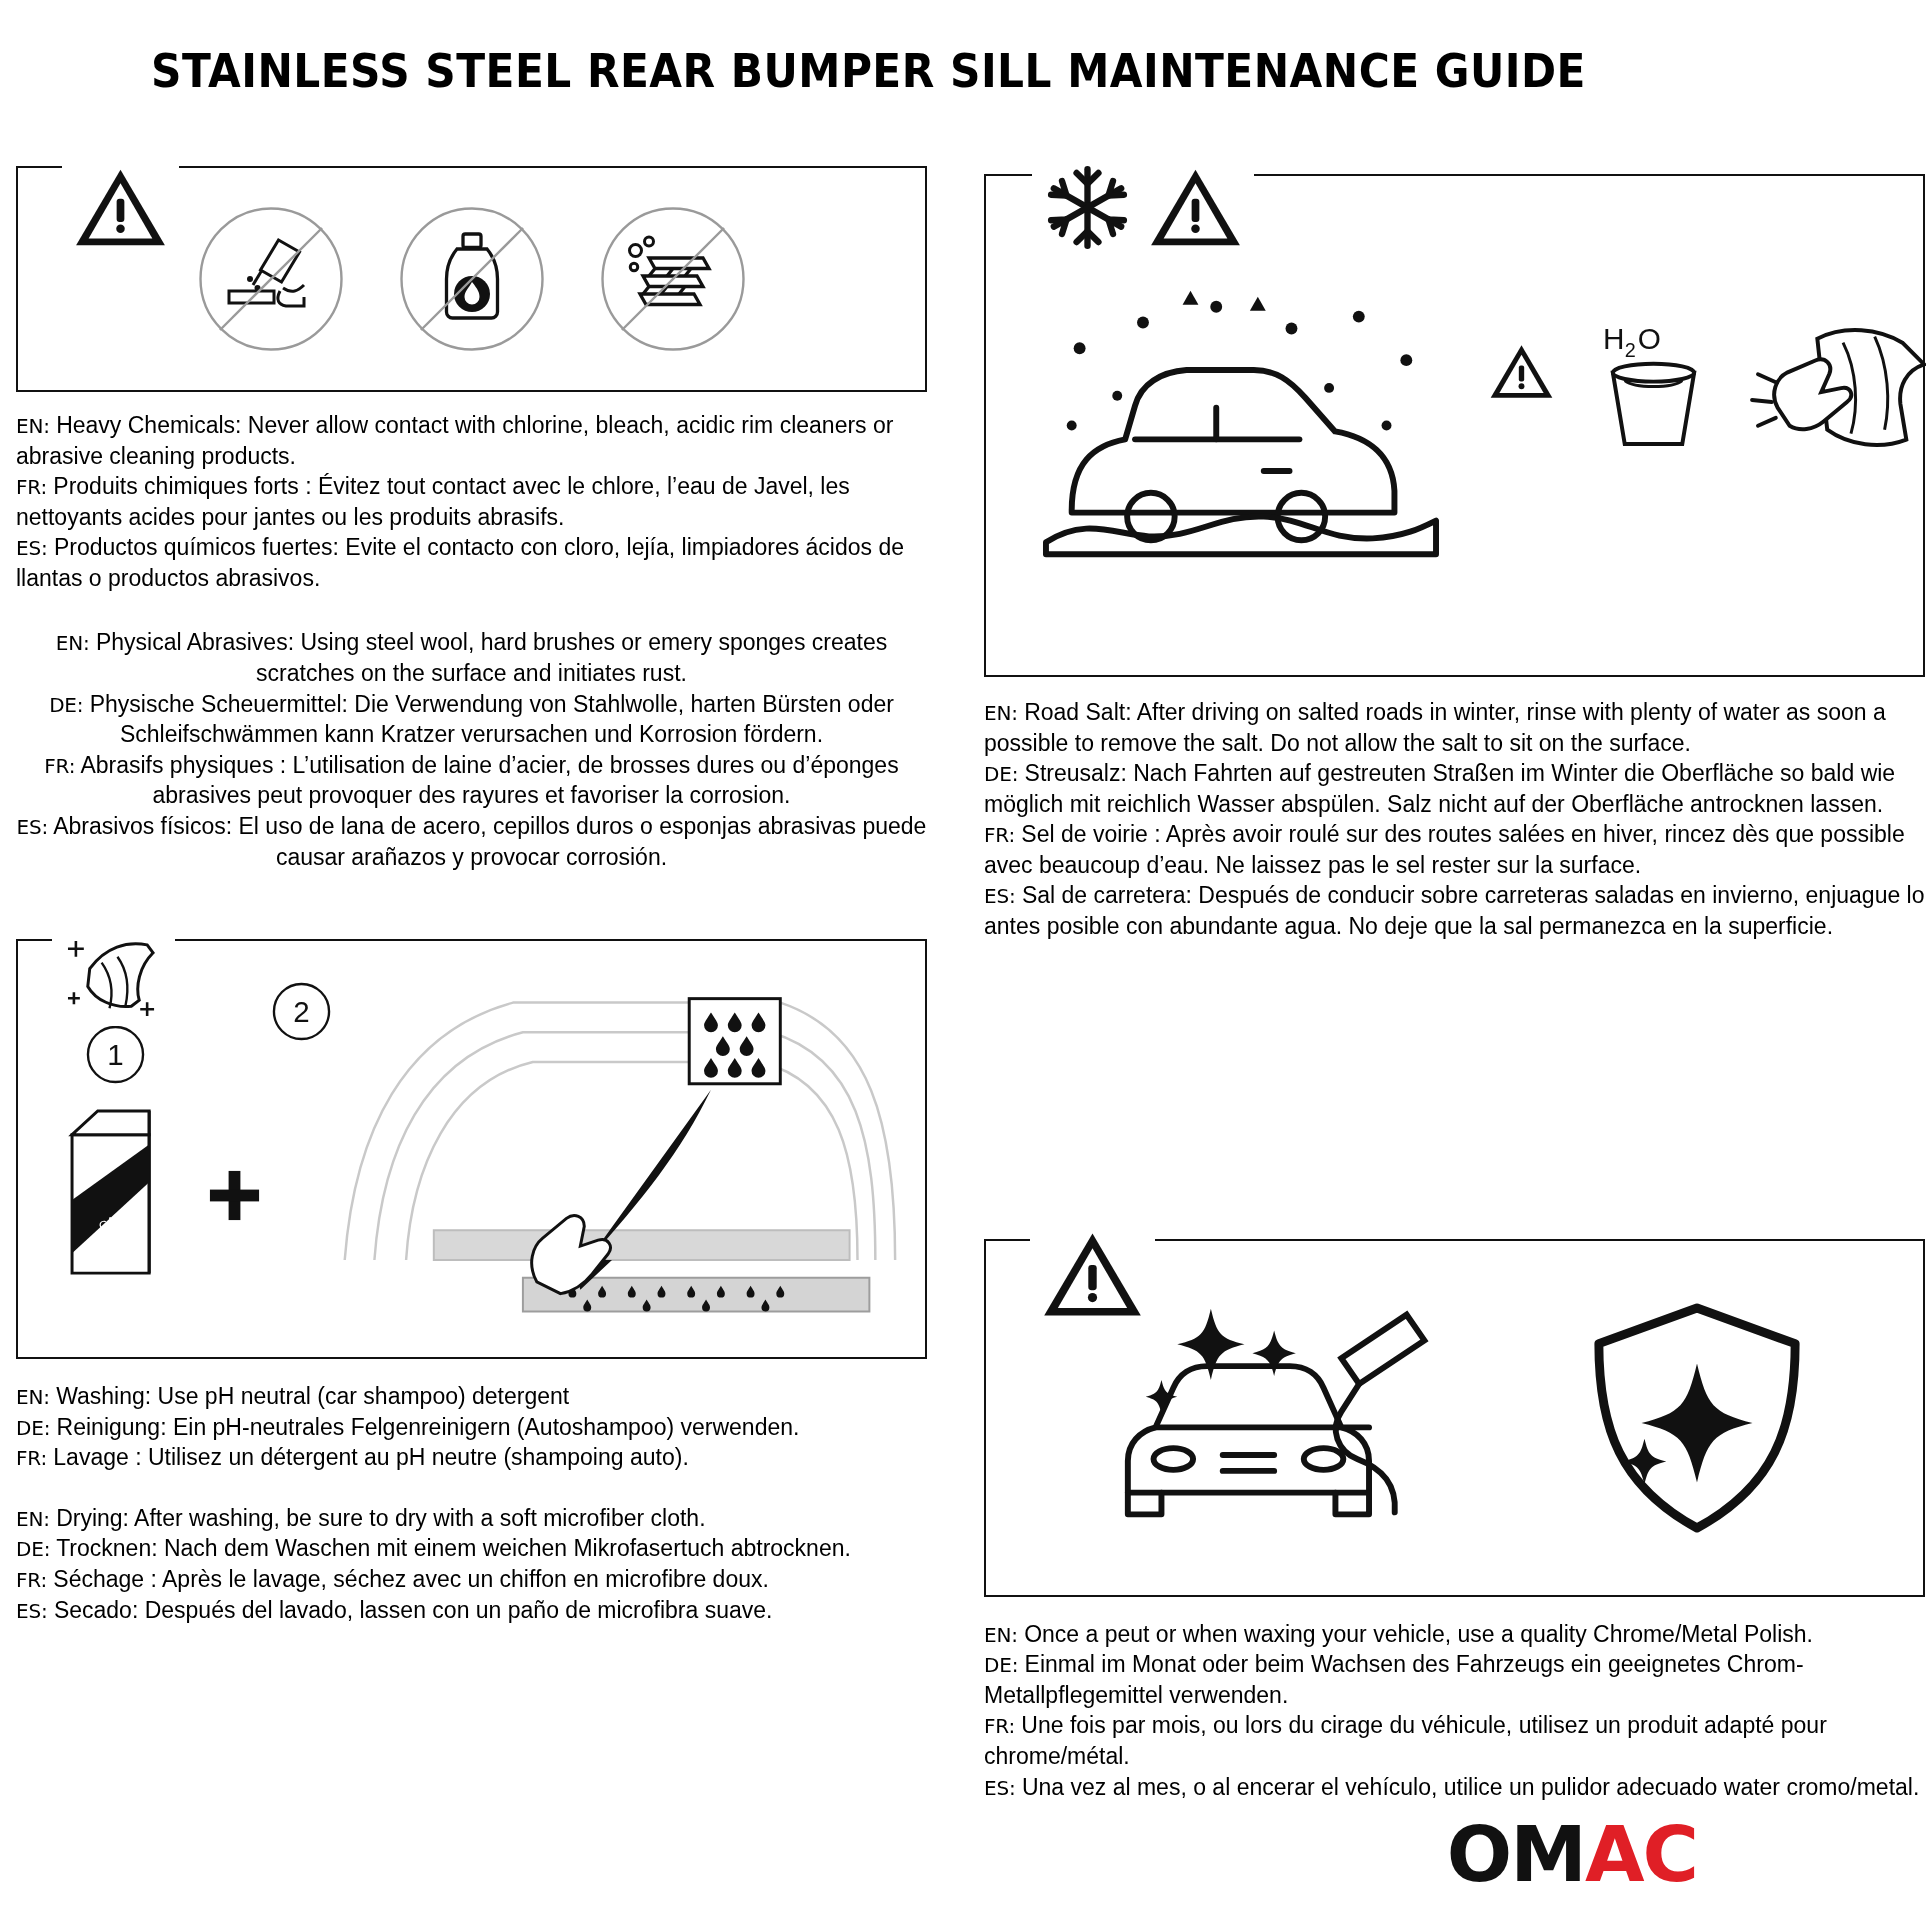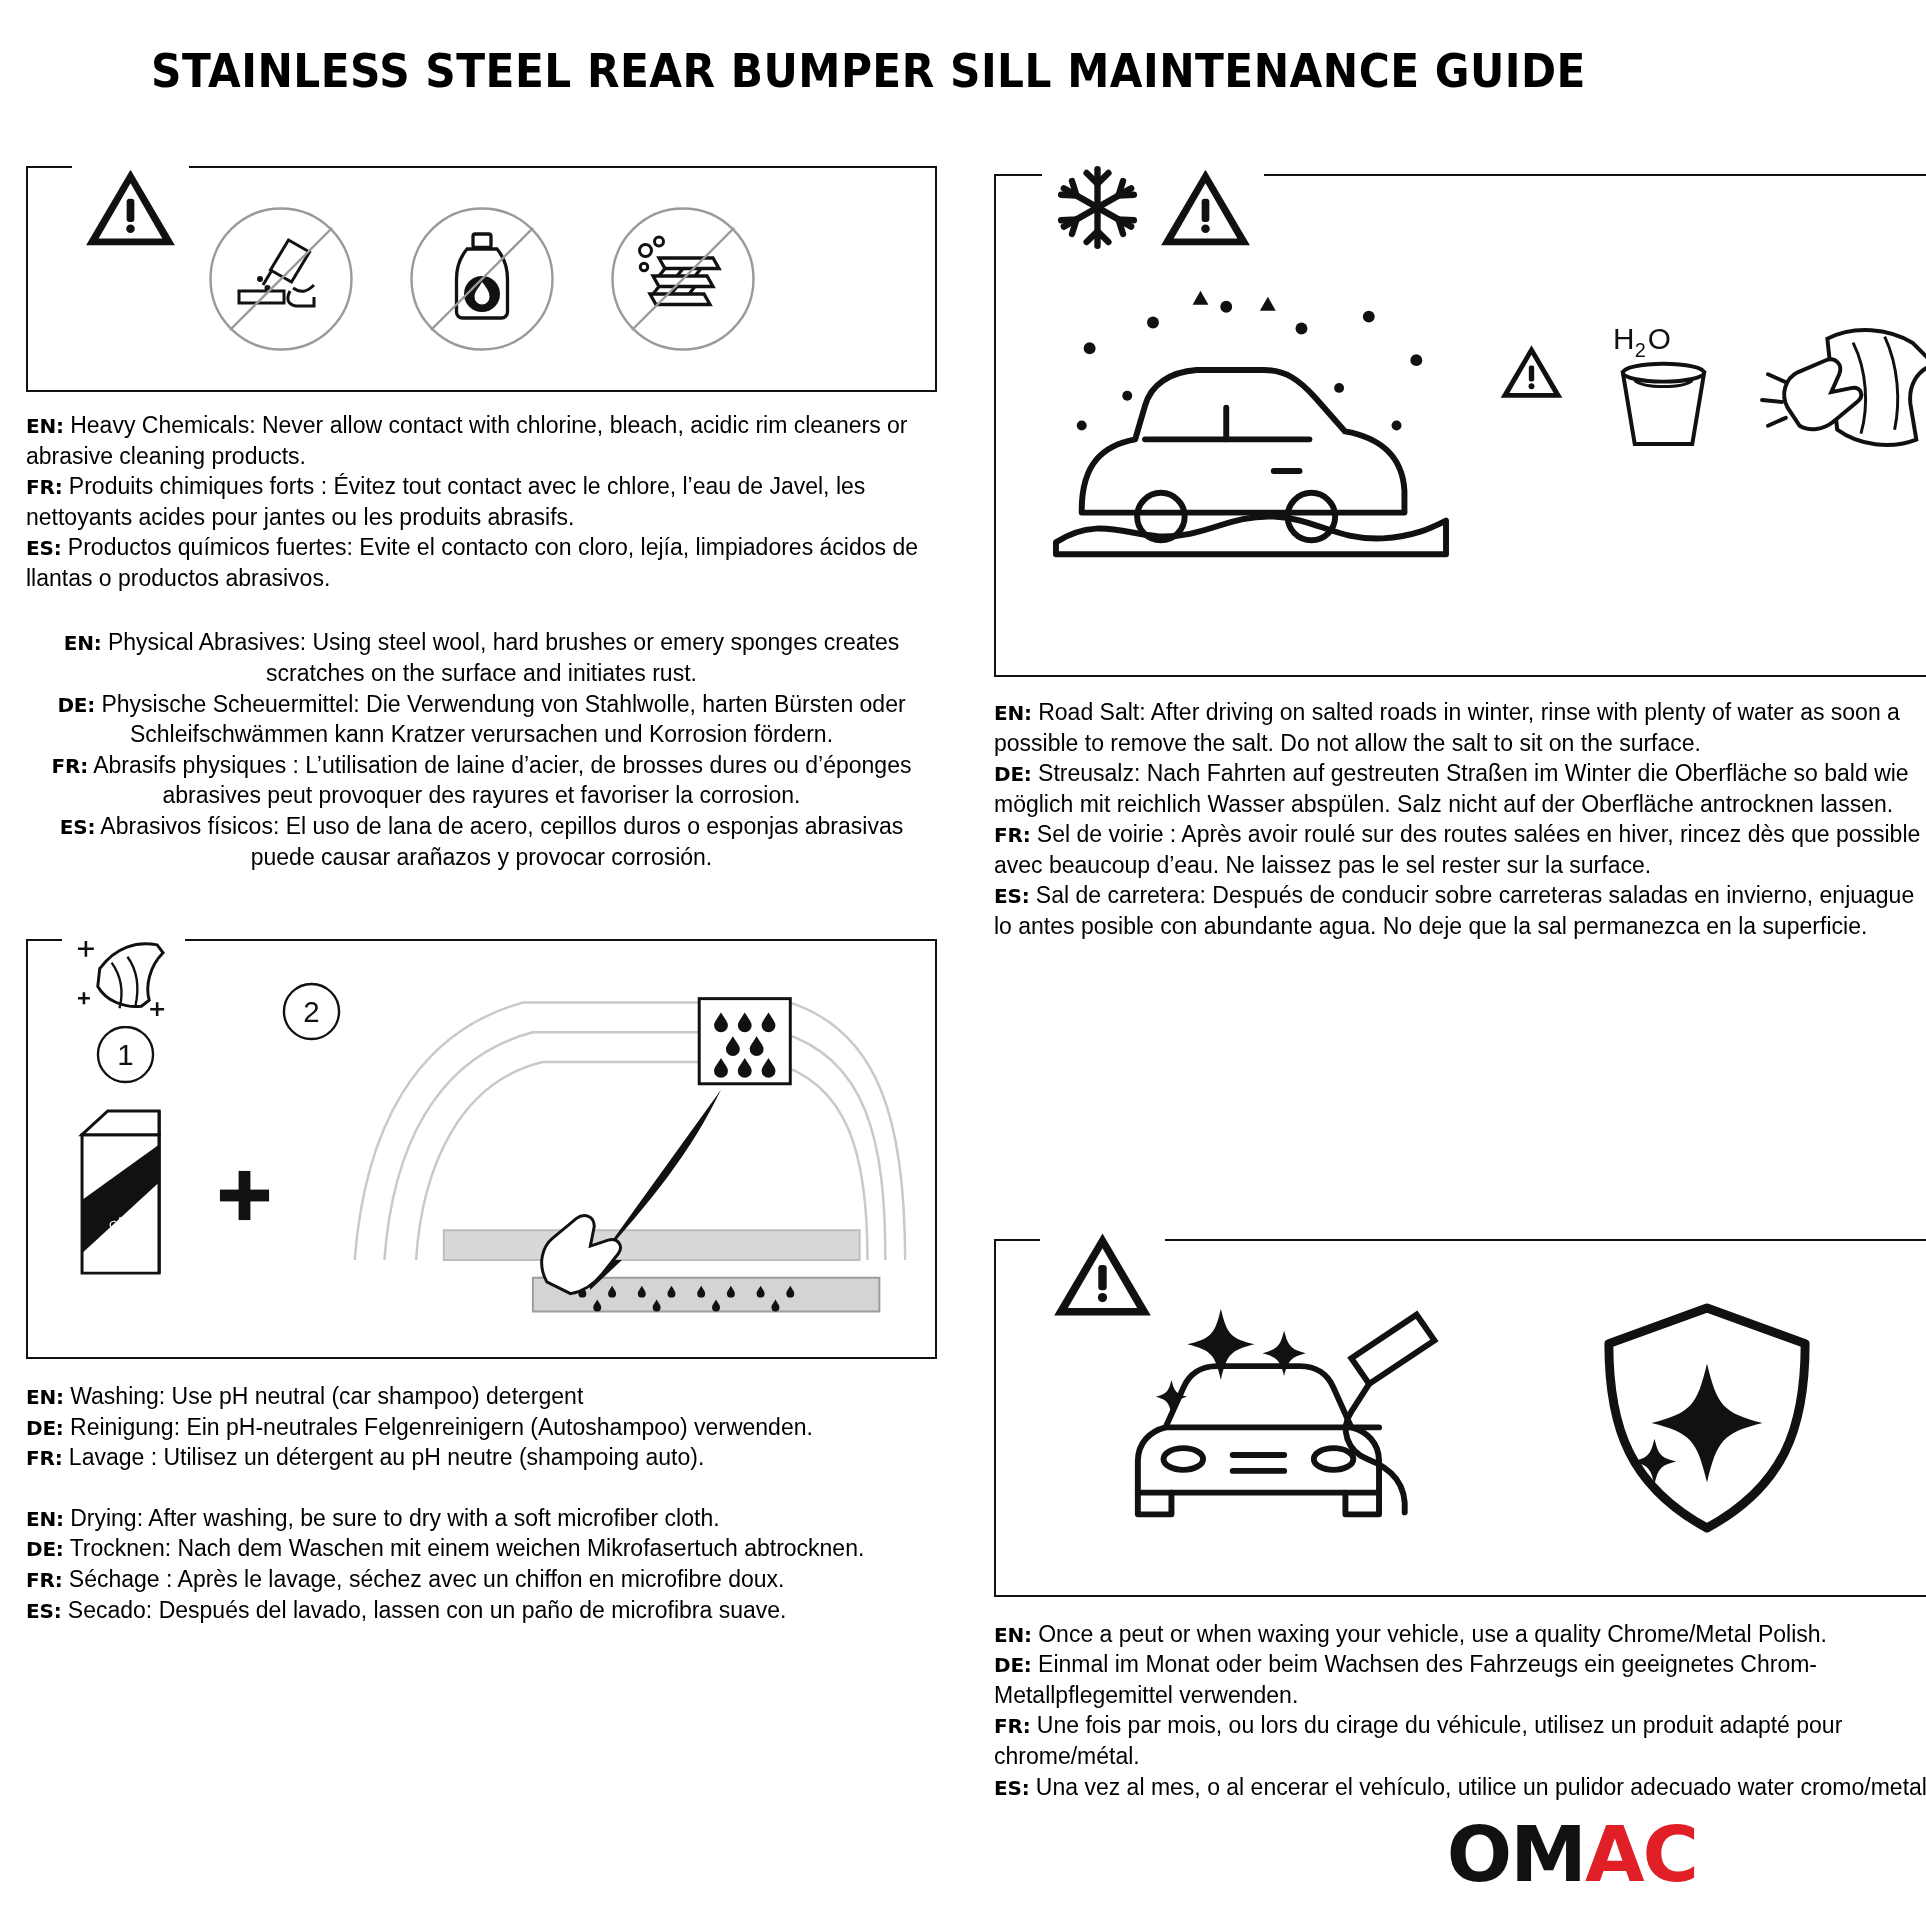--- a/index.html
+++ b/index.html
@@ -7,21 +7,21 @@
   body {
     width: 1927px;
     height: 1927px;
     background: #ffffff;
     font-family: "Liberation Sans", sans-serif;
     color: #000000;
     position: relative;
     overflow: hidden;
   }
 
-  .page { position: relative; width: 1737px; height: 1927px; padding: 0 26px; }
+  .page { position: relative; width: 1737px; height: 1927px; padding: 0 16px; }
 
   
   .title {
     text-align: center;
     font-family: "DejaVu Sans", sans-serif;
     font-weight: 700;
     font-size: 46px;
     letter-spacing: 0.5px;
     line-height: 1;
     padding-top: 48px;
@@ -66,21 +66,21 @@
 
   
   .txt {
     font-size: 23px;
     line-height: 1.33;
     margin-top: 18px;
   }
   .txt p { margin: 0 0 0 0; }
   .lng {
     font-family: "DejaVu Sans", sans-serif;
-    font-weight: 700;
+    font-weight: 400;
     font-size: 20px;
     letter-spacing: -0.2px;
   }
   .block + .block { margin-top: 34px; }
 
   
   .logo {
     position: absolute;
     right: 40px;
     bottom: 34px;

